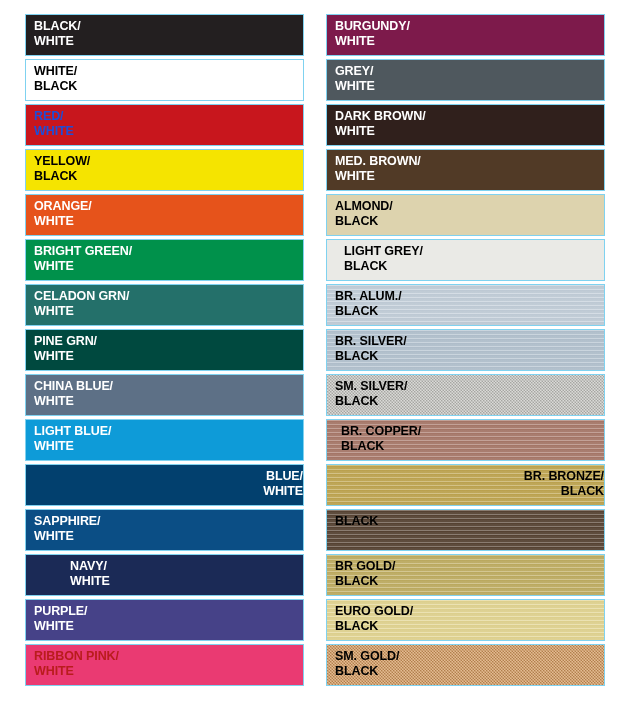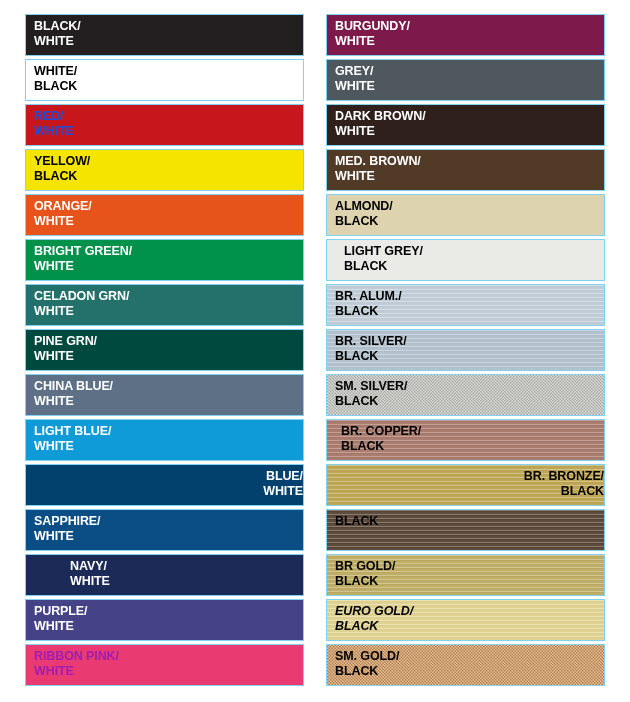--- a/index.html
+++ b/index.html
@@ -194,21 +194,21 @@
         <div class="swatch-fill" style="background: rgb(70, 66, 136);"></div>
         <div class="swatch-texture tex-none"></div>
         <div class="swatch-label" style="color: rgb(255, 255, 255);">
           <span class="line">PURPLE/</span>
           <span class="line">WHITE</span>
         </div>
       </div>
       <div class="swatch" style="border-color: rgb(127, 210, 240);">
         <div class="swatch-fill" style="background: rgb(234, 58, 114);"></div>
         <div class="swatch-texture tex-none"></div>
-        <div class="swatch-label" style="color: #a21caf;">
+        <div class="swatch-label" style="color: #b91c1c;">
           <span class="line">RIBBON PINK/</span>
           <span class="line">WHITE</span>
         </div>
       </div>
     </div>
   <div class="column" id="col-right">
       <div class="swatch" style="border-color: rgb(127, 210, 240);">
         <div class="swatch-fill" style="background: rgb(125, 26, 75);"></div>
         <div class="swatch-texture tex-none"></div>
         <div class="swatch-label" style="color: rgb(255, 255, 255);">
@@ -304,21 +304,21 @@
         </div>
       </div>
       <div class="swatch" style="border-color: rgb(127, 210, 240);">
         <div class="swatch-fill" style="background: rgb(192, 174, 98);"></div>
         <div class="swatch-texture tex-brushed"></div>
         <div class="swatch-label" style="color: rgb(0, 0, 0);">
           <span class="line">BR GOLD/</span>
           <span class="line">BLACK</span>
         </div>
       </div>
-      <div class="swatch" style="border-color: rgb(127, 210, 240); font-style: italic;">
+      <div class="swatch" style="border-color: rgb(127, 210, 240);">
         <div class="swatch-fill" style="background: rgb(227, 213, 145);"></div>
         <div class="swatch-texture tex-brushed"></div>
         <div class="swatch-label" style="color: rgb(0, 0, 0);">
           <span class="line">EURO GOLD/</span>
           <span class="line">BLACK</span>
         </div>
       </div>
       <div class="swatch" style="border-color: rgb(127, 210, 240);">
         <div class="swatch-fill" style="background: rgb(215, 154, 91);"></div>
         <div class="swatch-texture tex-grain"></div>

